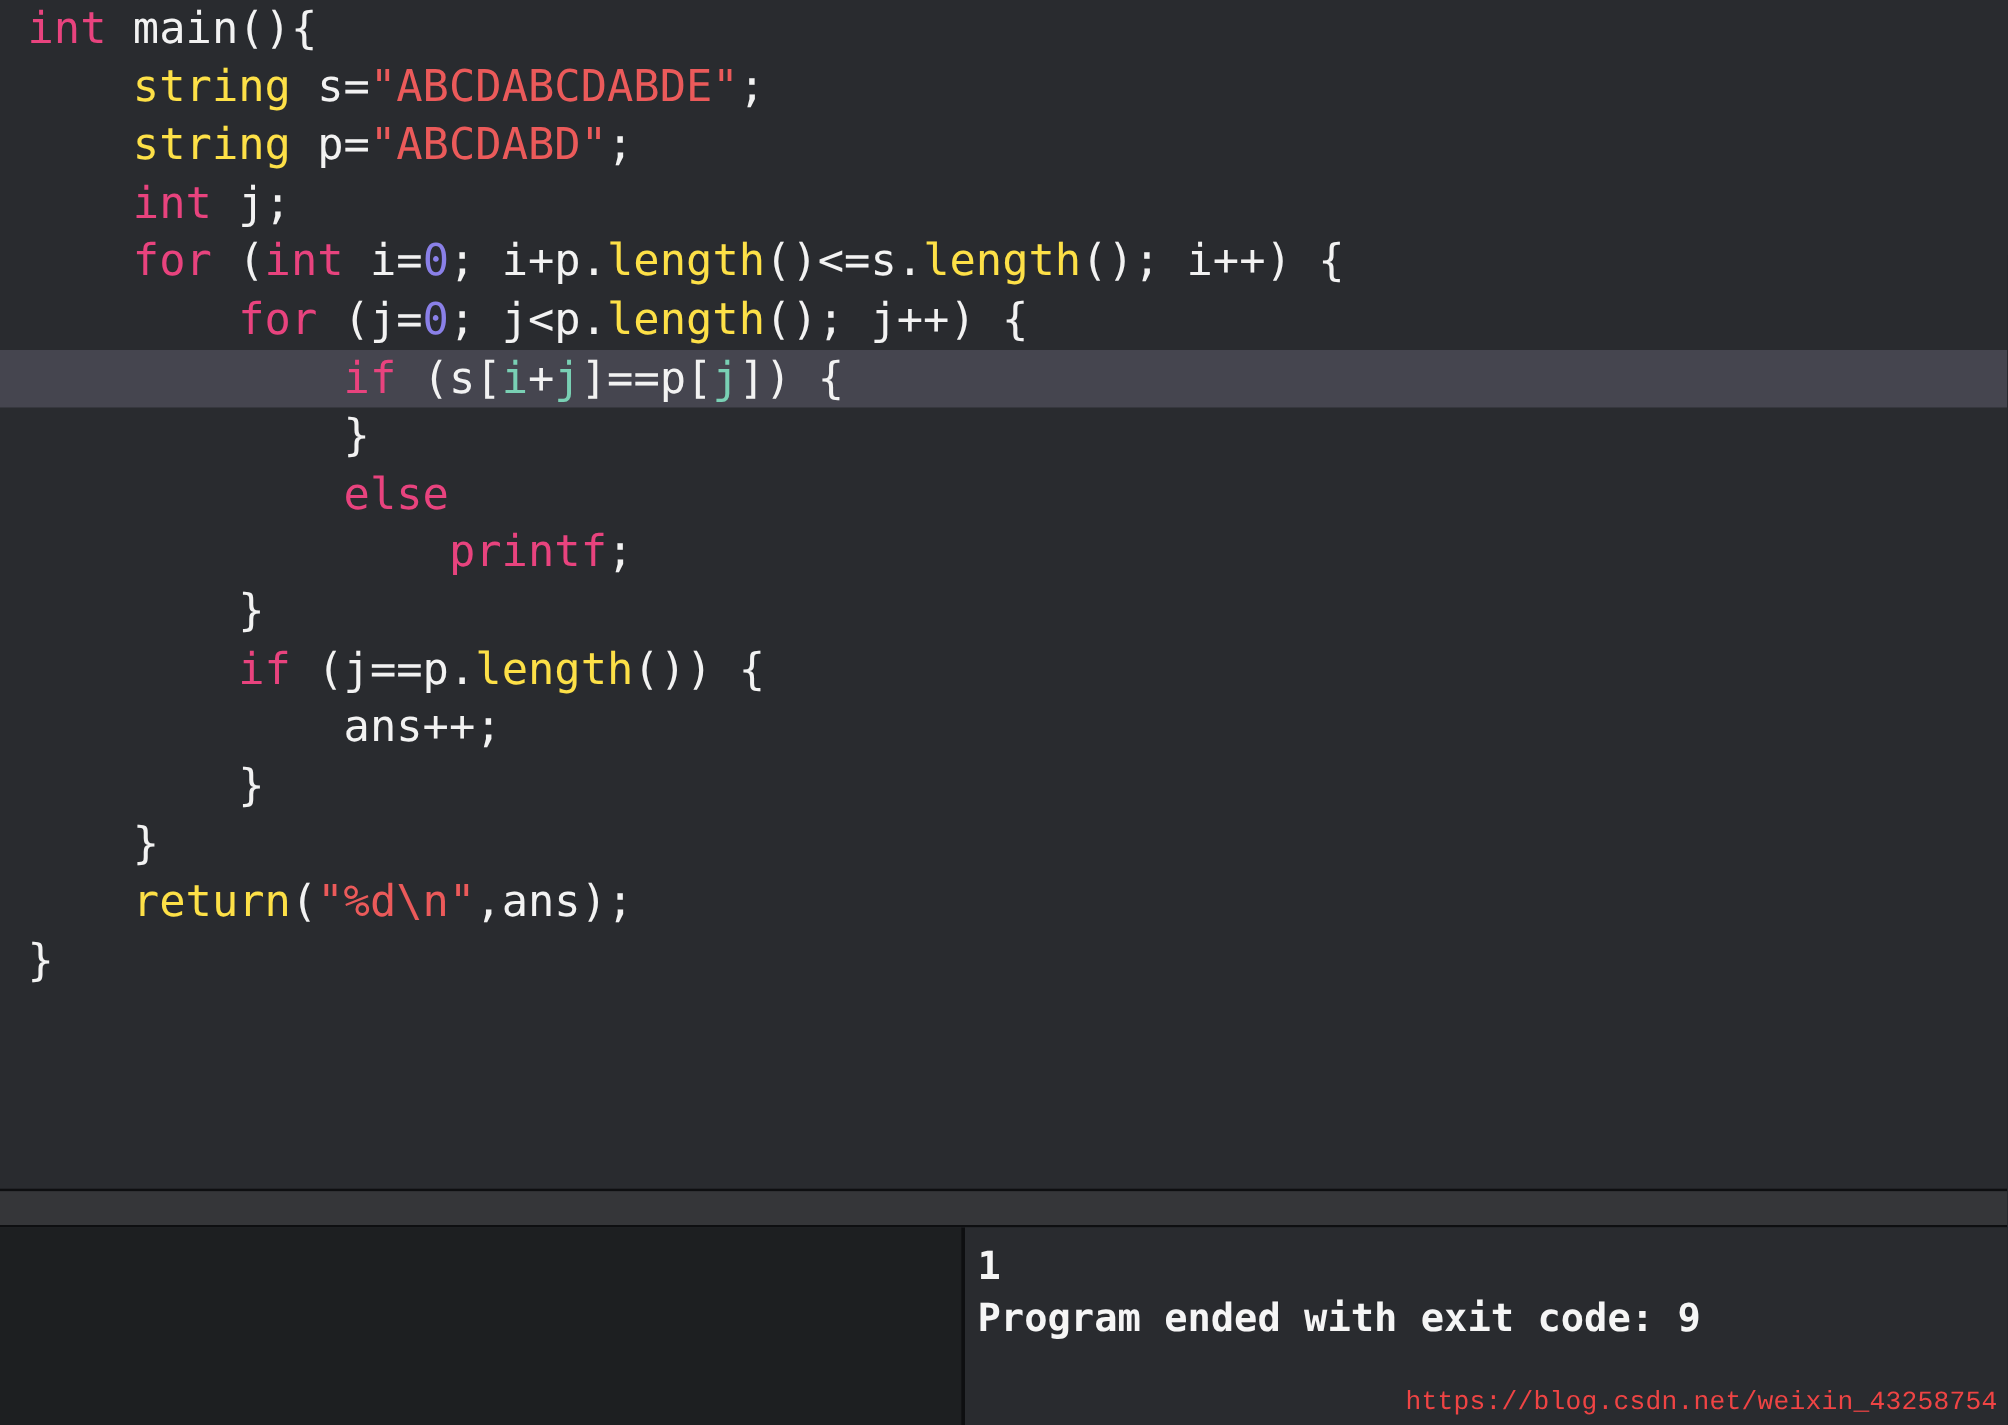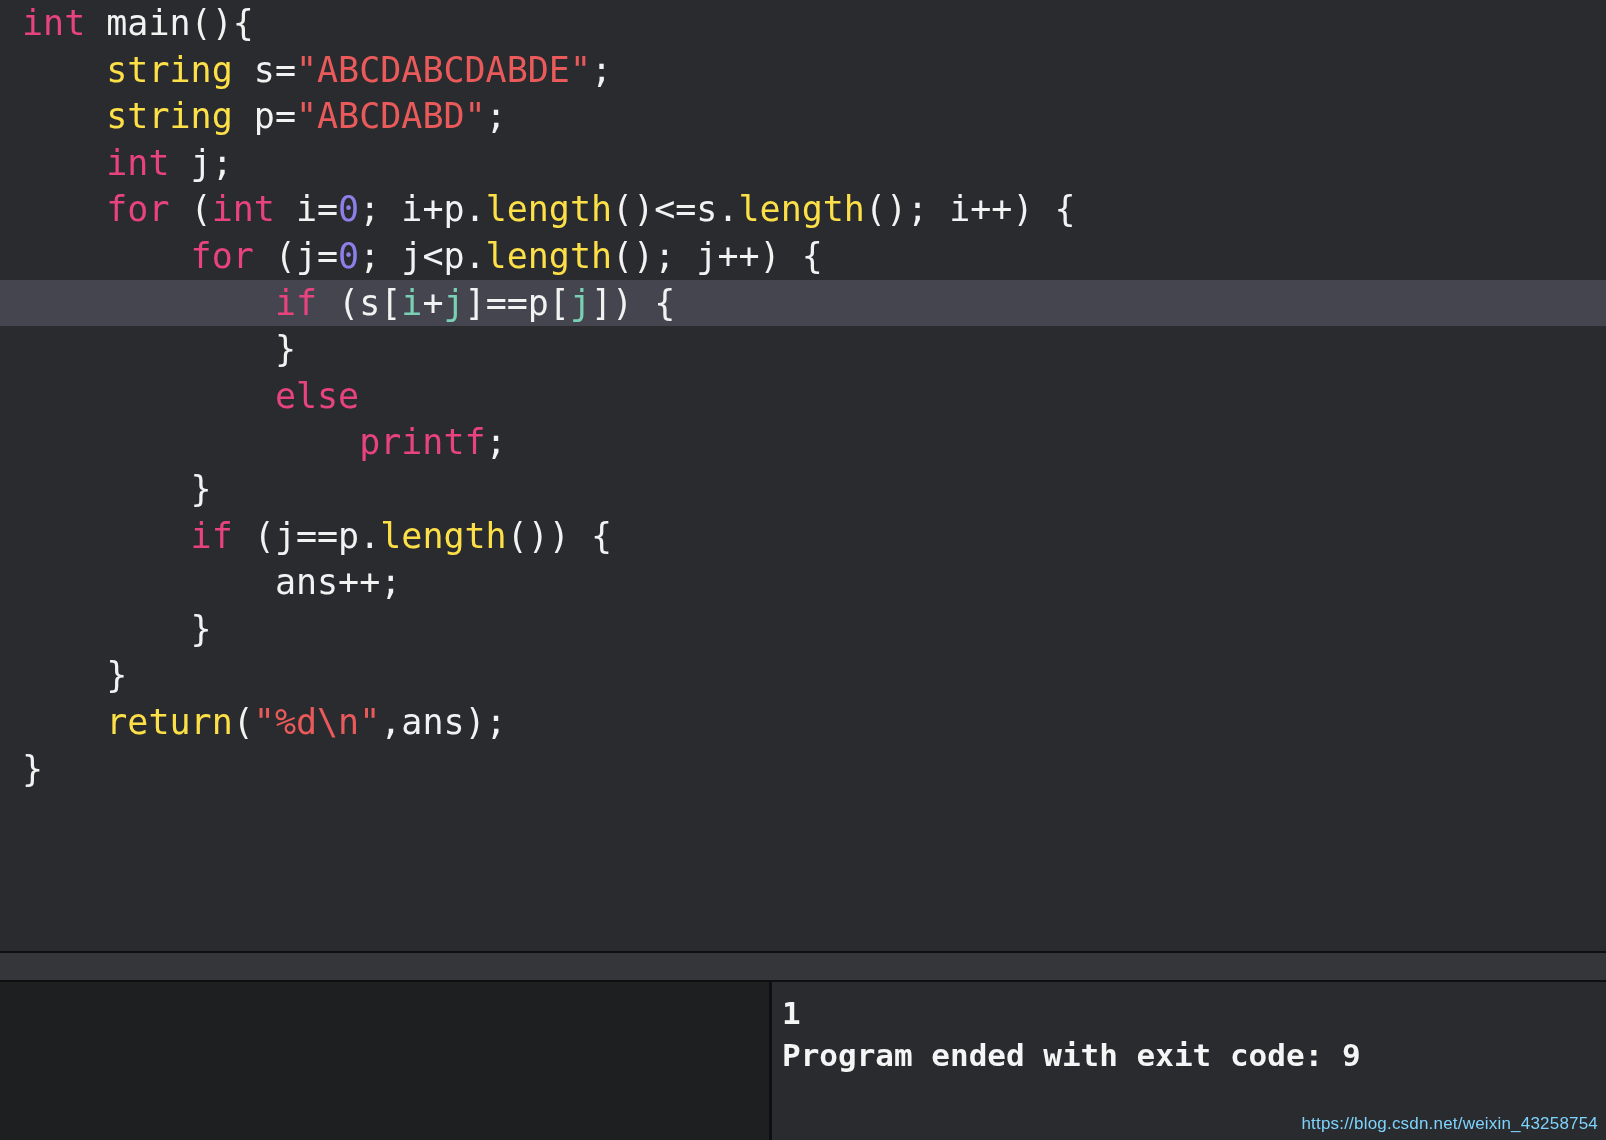--- a/index.html
+++ b/index.html
@@ -105,23 +105,23 @@
     font-weight: bold;
     color: #f5f5f5;
     white-space: pre;
   }
 
   
   #watermark {
     position: absolute;
     right: 8px;
     bottom: 6px;
-    font-family: Liberation Sans, sans-serif;
-    font-size: 17px;
-    color: #7dd3fc;
+    font-family: Liberation Mono, monospace;
+    font-size: 21px;
+    color: #ef4444;
     letter-spacing: 0.2px;
     white-space: nowrap;
   }
 </style>
 </head>
 <body>
 
 <div id="app">
 
   <div id="editor">

